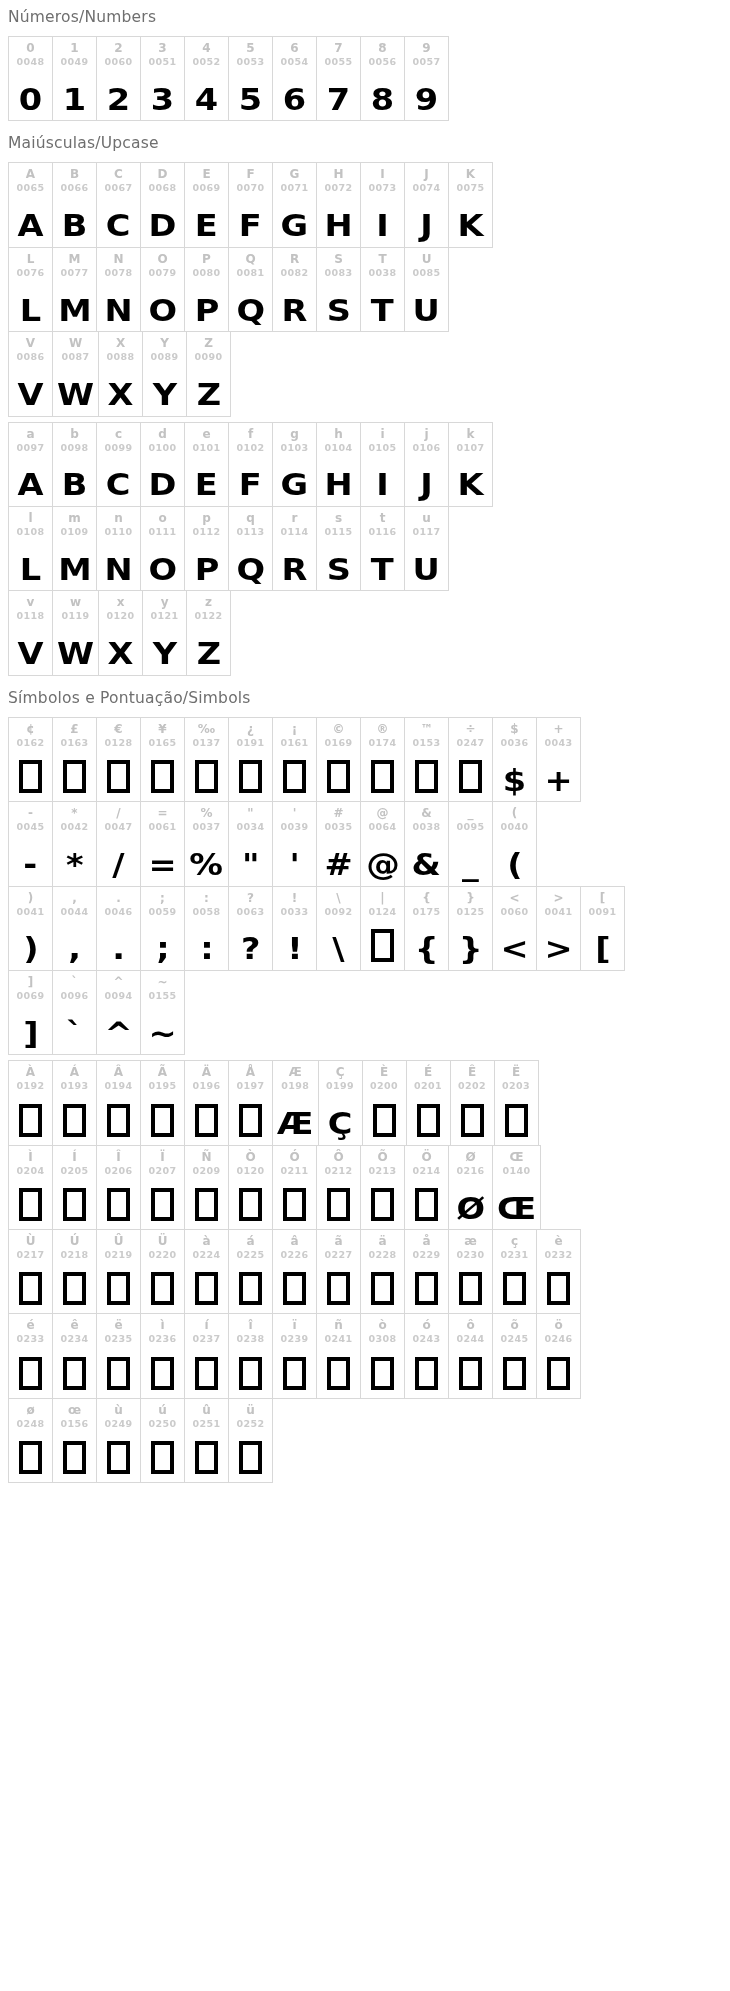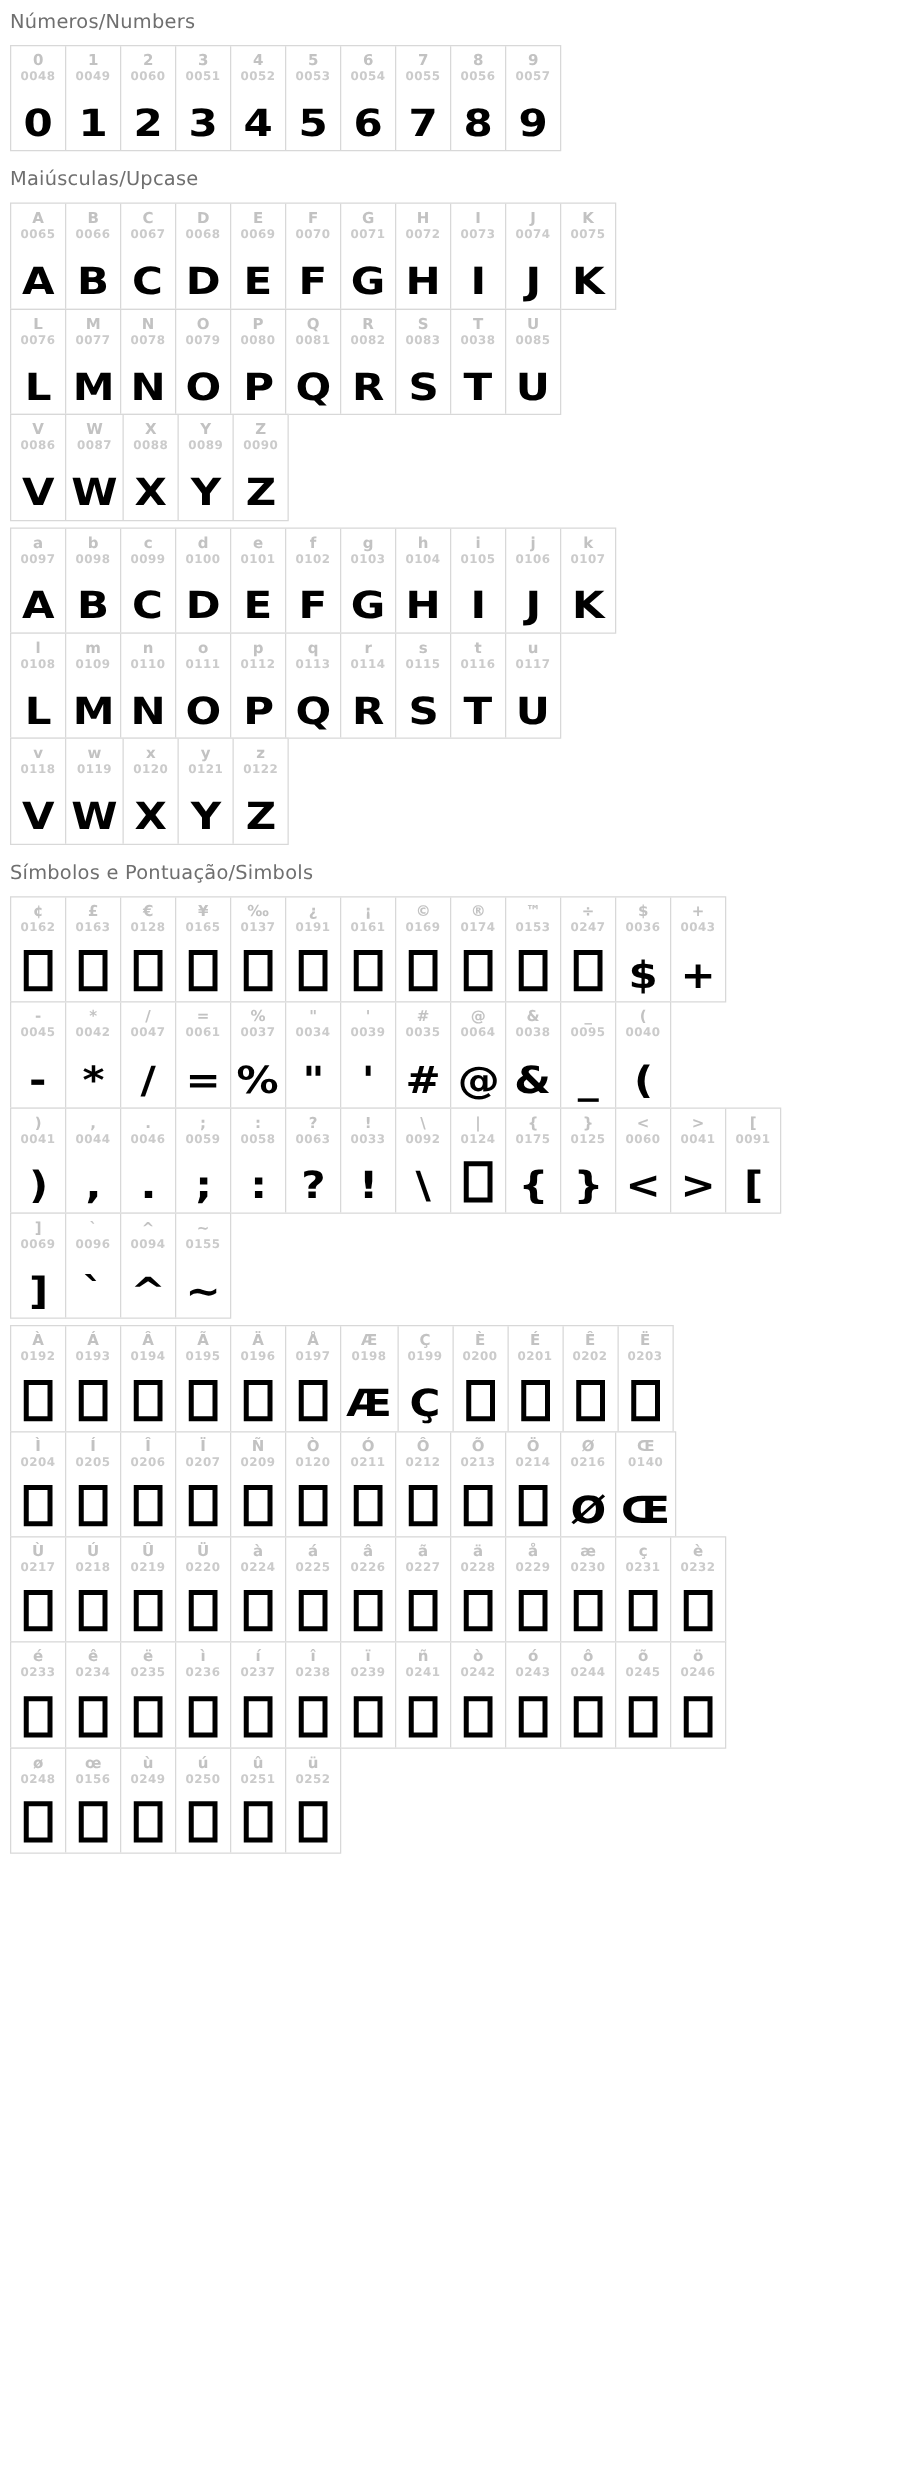--- a/index.html
+++ b/index.html
@@ -1166,21 +1166,21 @@
         </div>
         <div class="cell">
           <div class="cell-char">ñ</div>
           <div class="cell-code">0241</div>
           <div class="glyph-area">
             <div class="tofu"></div>
           </div>
         </div>
         <div class="cell">
           <div class="cell-char">ò</div>
-          <div class="cell-code">0242</div>
+          <div class="cell-code">0308</div>
           <div class="glyph-area">
             <div class="tofu"></div>
           </div>
         </div>
         <div class="cell">
           <div class="cell-char">ó</div>
           <div class="cell-code">0243</div>
           <div class="glyph-area">
             <div class="tofu"></div>
           </div>

